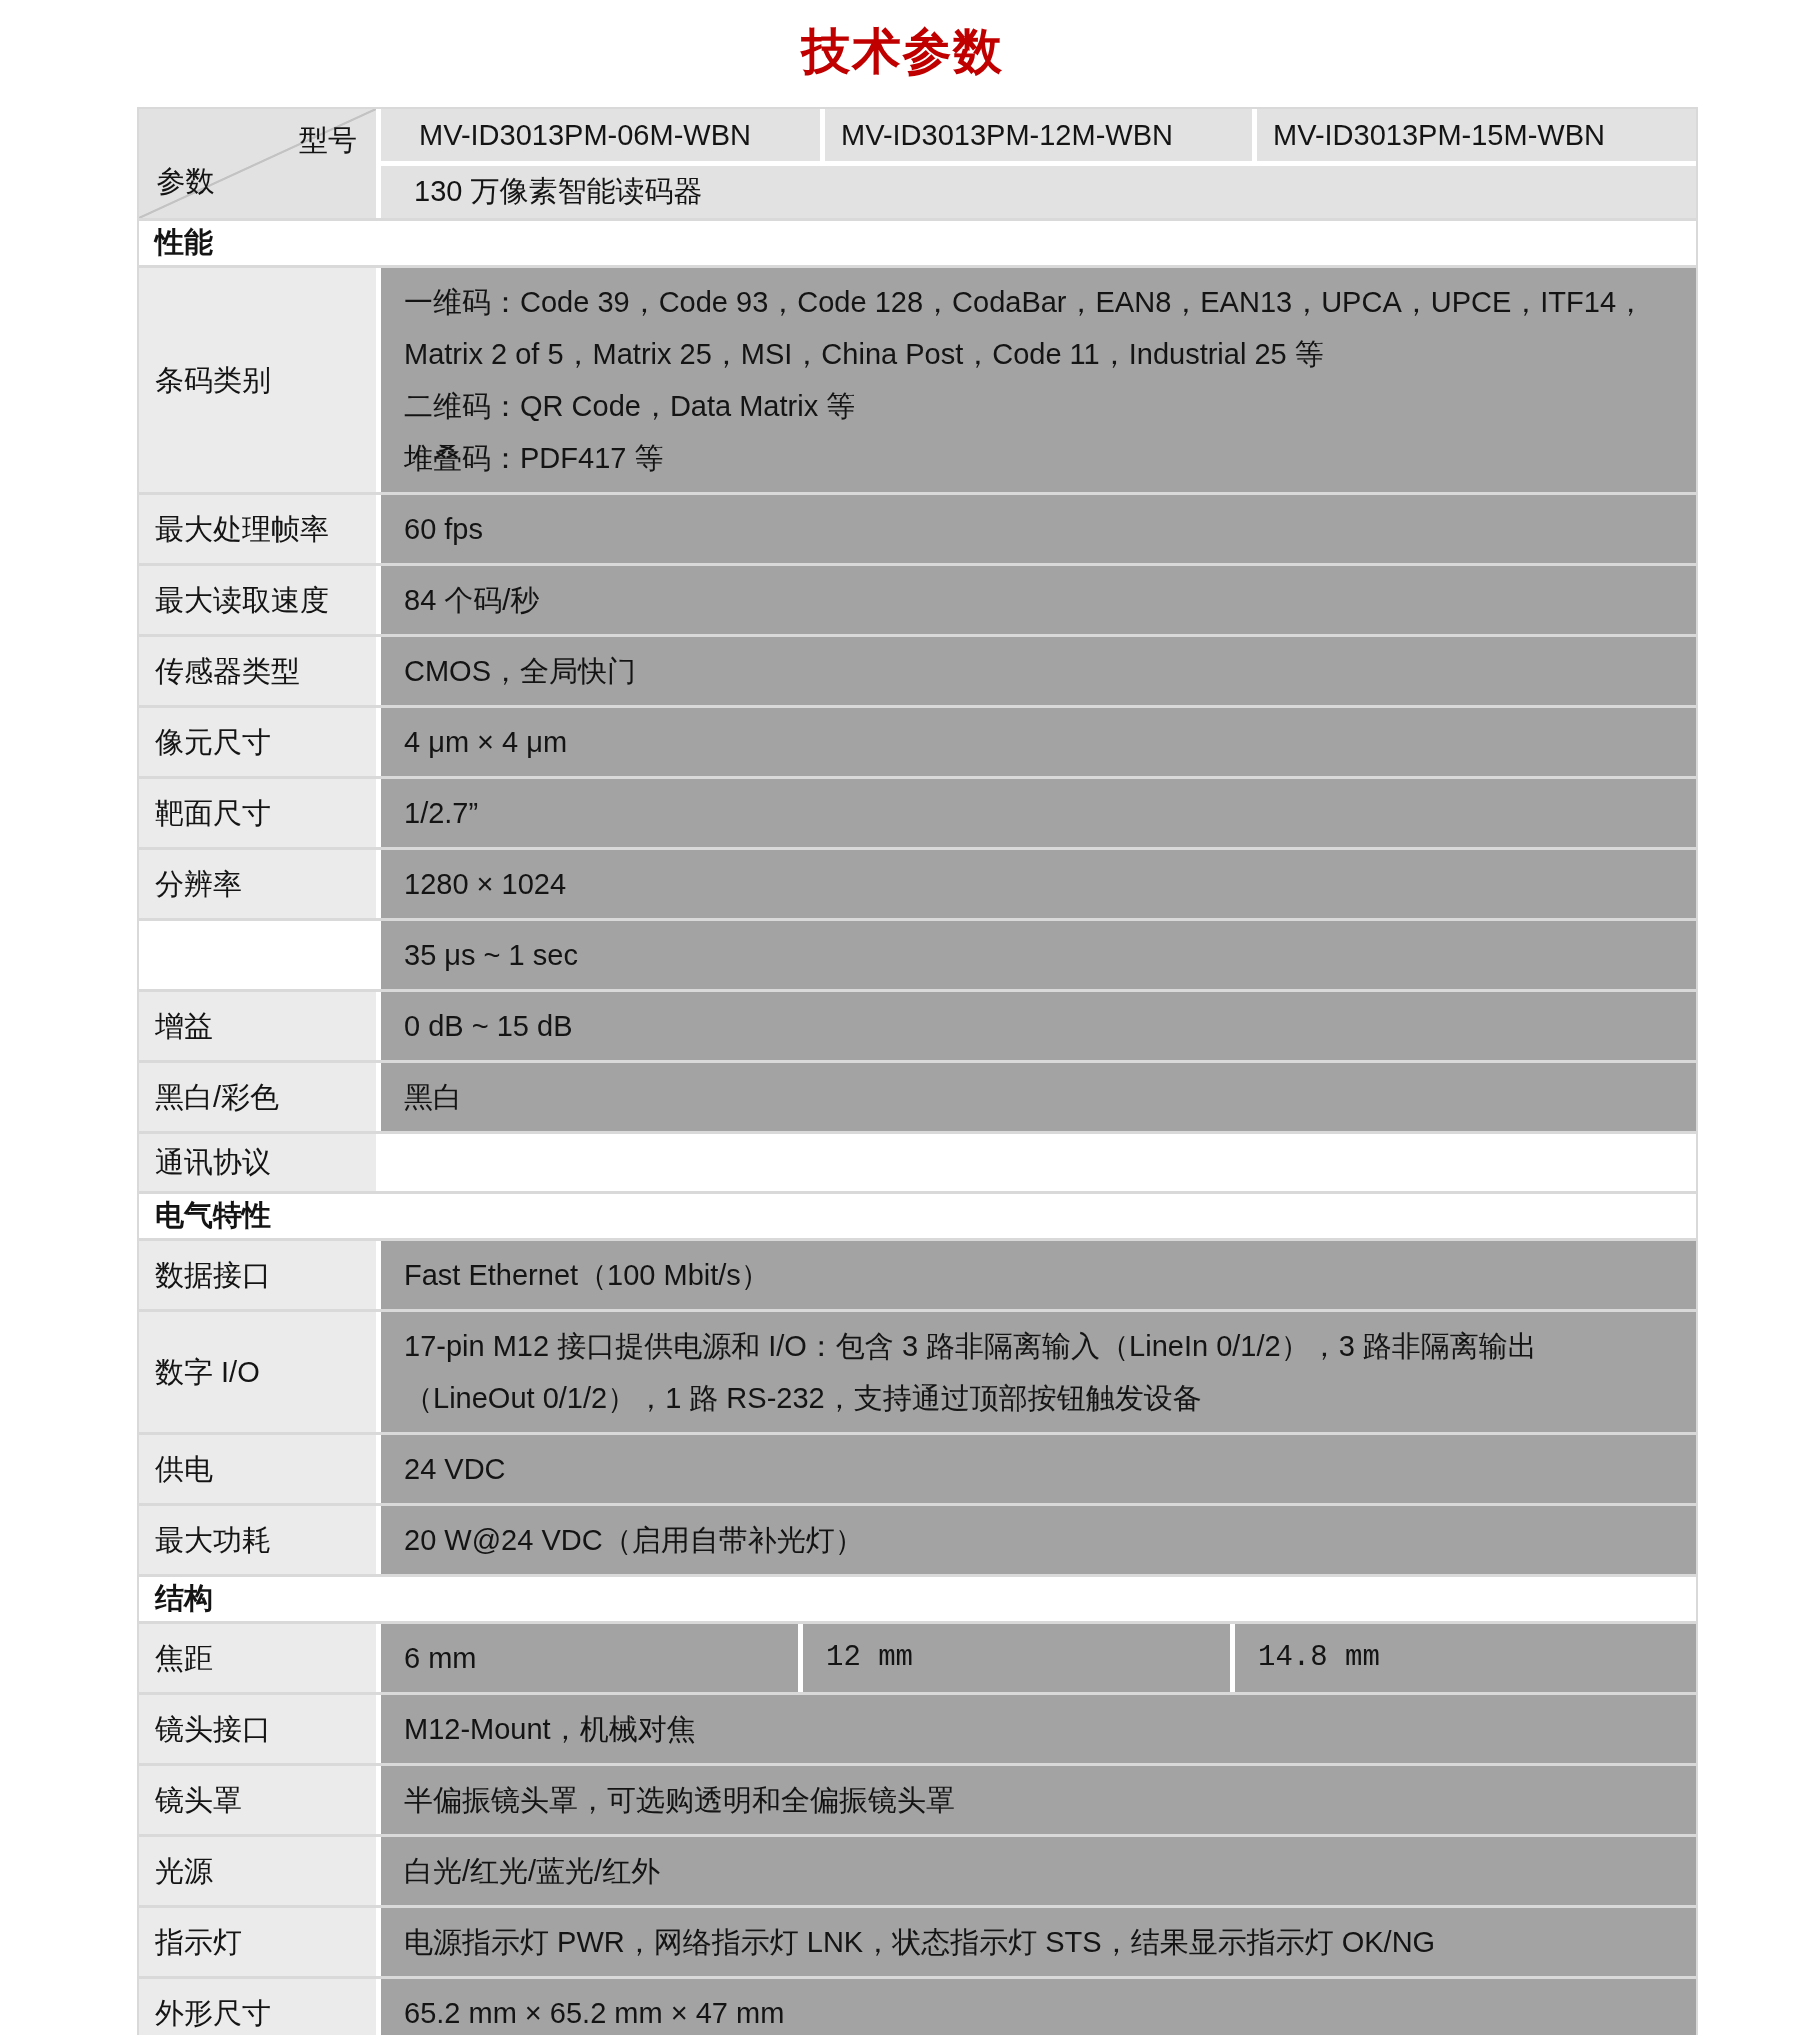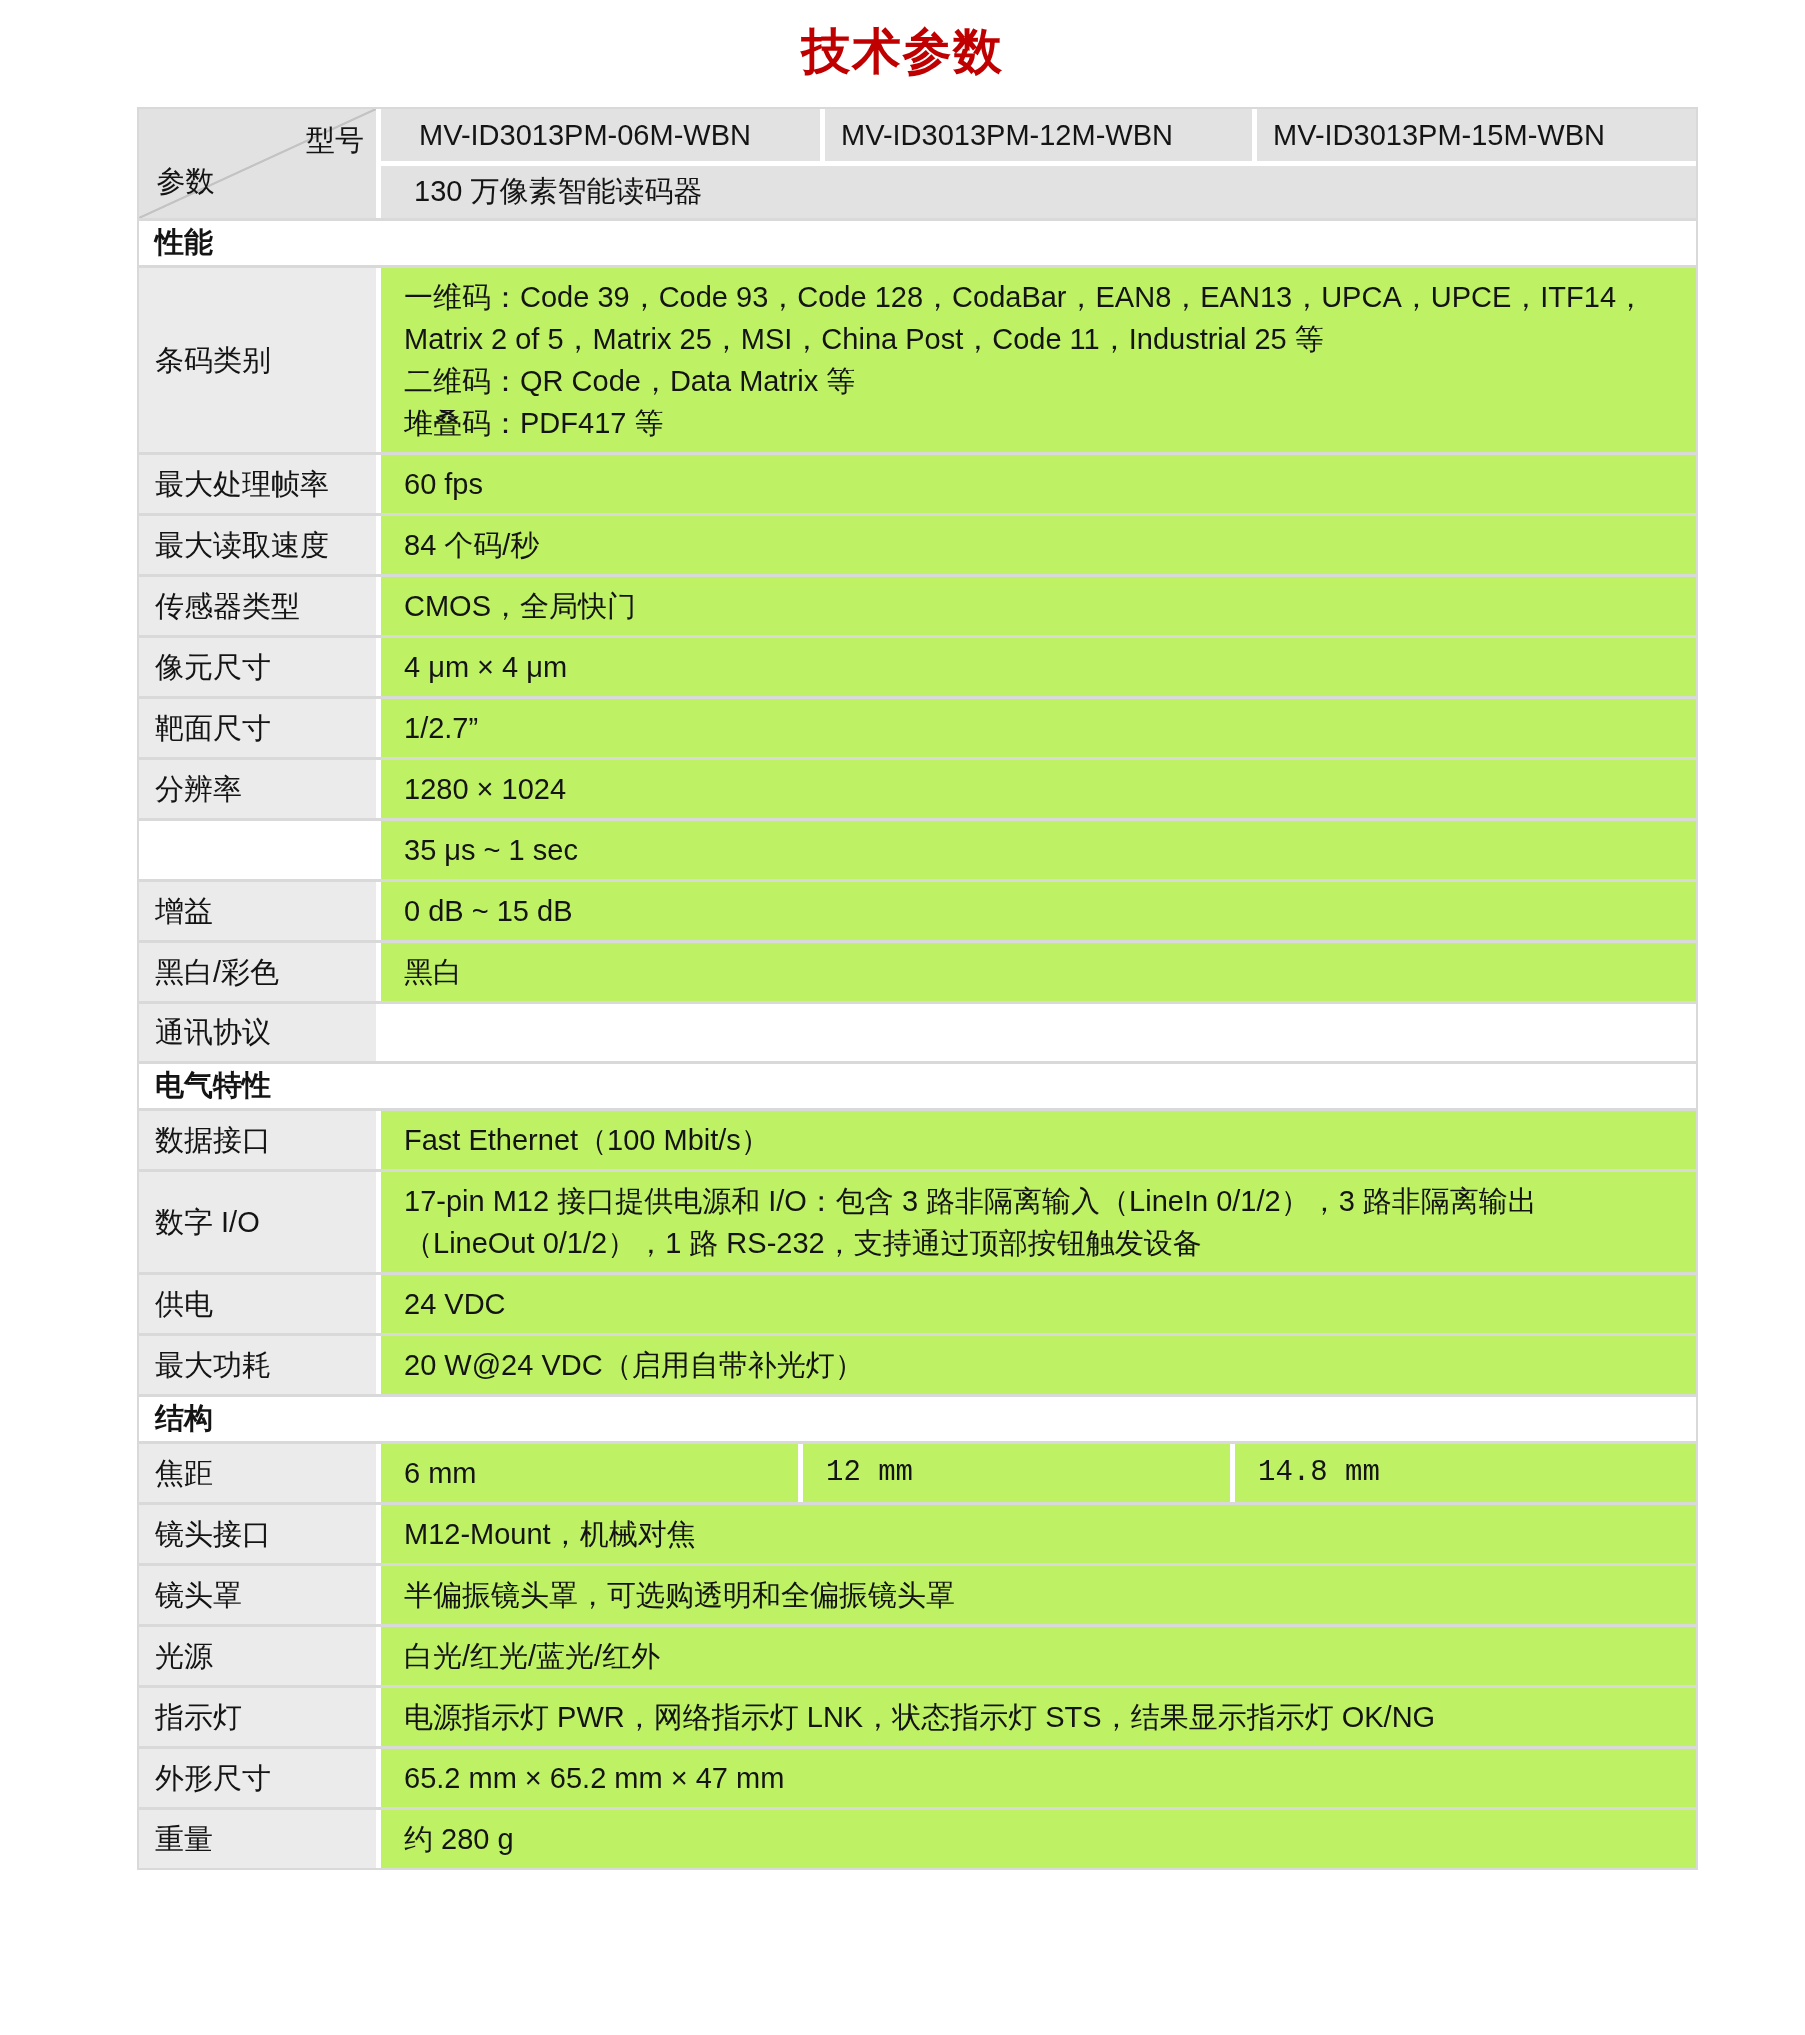--- a/index.html
+++ b/index.html
@@ -47,21 +47,21 @@
     position:relative;
     border-right:5.1px solid var(--gap);
     background:
       linear-gradient(to bottom right,
         rgba(0,0,0,0) calc(50% - 1.5px),
         #c3c3c3 calc(50% - 0.7px),
         #c3c3c3 calc(50% + 0.7px),
         rgba(0,0,0,0) calc(50% + 1.5px)),
       var(--header-bg);
   }
-  .corner-model{position:absolute;top:11.6px;right:12px;}
+  .corner-model{position:absolute;top:11.6px;right:19px;}
   .corner-param{position:absolute;bottom:16px;left:17.5px;}
   .model-cell{
     display:flex;align-items:center;
     padding-left:16px;
     background:var(--header-bg);
     white-space:nowrap;
     margin-left:22px;
   }
   .model-cell.m1{grid-column:2;grid-row:1;}
   .model-cell.m2{grid-column:3;grid-row:1;border-left:5.1px solid var(--gap);}
@@ -94,22 +94,22 @@
     display:flex;align-items:center;
     padding:8px 7.3px 8px 16px;
     min-height:50px;
     line-height:41px;
   }
   .val{
     grid-column:2/5;
     display:flex;align-items:center;
     padding:8px 29px 8px 23px;
     min-height:50px;
-    line-height:42px;
-    background:#bef264;
+    line-height:52px;
+    background:#a3a3a3;
   }
   .val.pre{white-space:pre-line;}
   .row.focal .val{grid-column:auto;}
   .row.focal .v2,.row.focal .v3{border-left:5.1px solid var(--gap);font-family:Liberation Mono, monospace;}
 </style>
 </head>
 <body>
 
 <div class="page">
 

